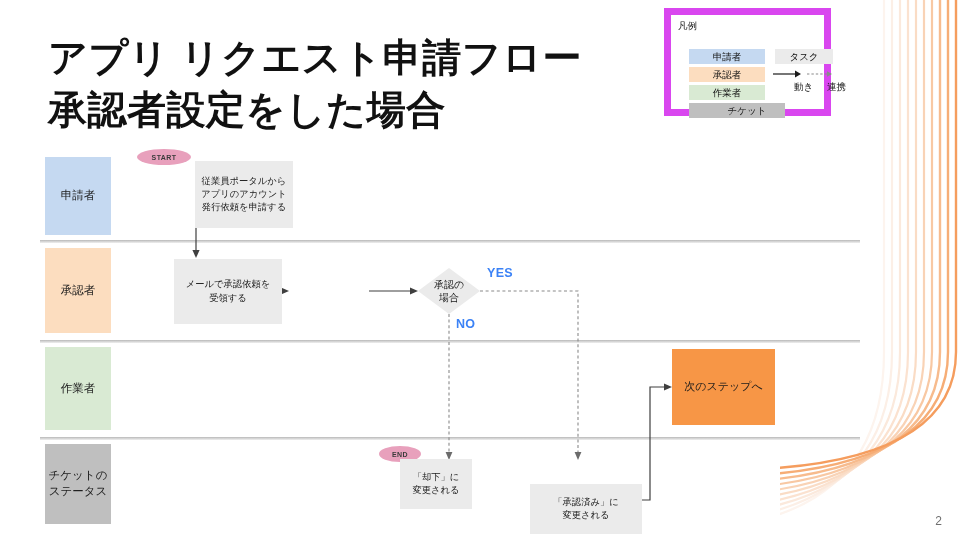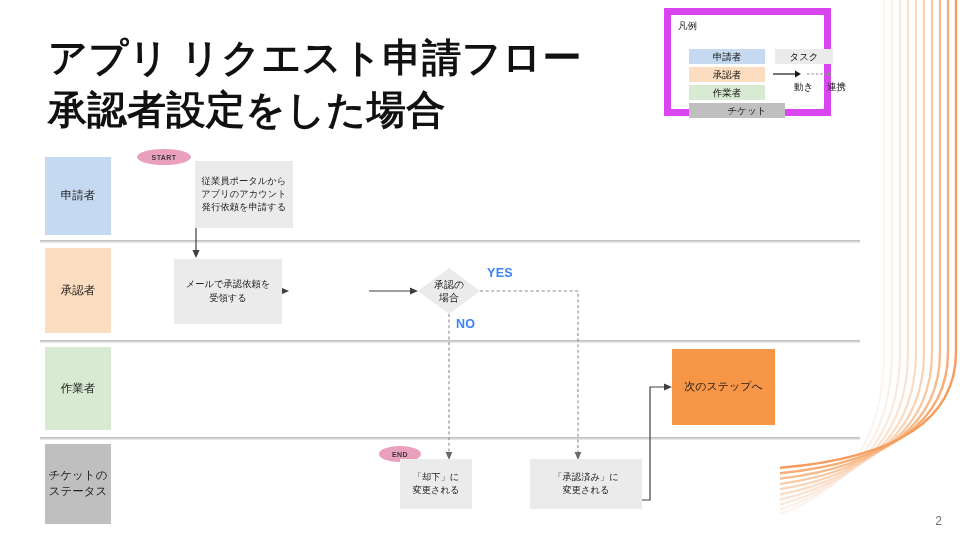--- a/index.html
+++ b/index.html
@@ -286,17 +286,17 @@
   </div>
 
   <div class="yesno" style="left:487px; top:266px;">YES</div>
   <div class="yesno" style="left:456px; top:317px;">NO</div>
 
   <div class="task orange" style="left:672px; top:349px; width:103px; height:76px;">次のステップへ</div>
 
   <div class="pill" style="left:379px; top:446px; width:42px; height:16px;">END</div>
   <div class="task" style="left:400px; top:459px; width:72px; height:50px;">「却下」に
 変更される</div>
-  <div class="task" style="left:530px; top:459px; width:112px; height:50px;">「承認済み」に
+  <div class="task" style="left:530px; top:484px; width:112px; height:50px;">「承認済み」に
 変更される</div>
 
   <div id="pagenum">2</div>
 </div>
 
 </body></html>

